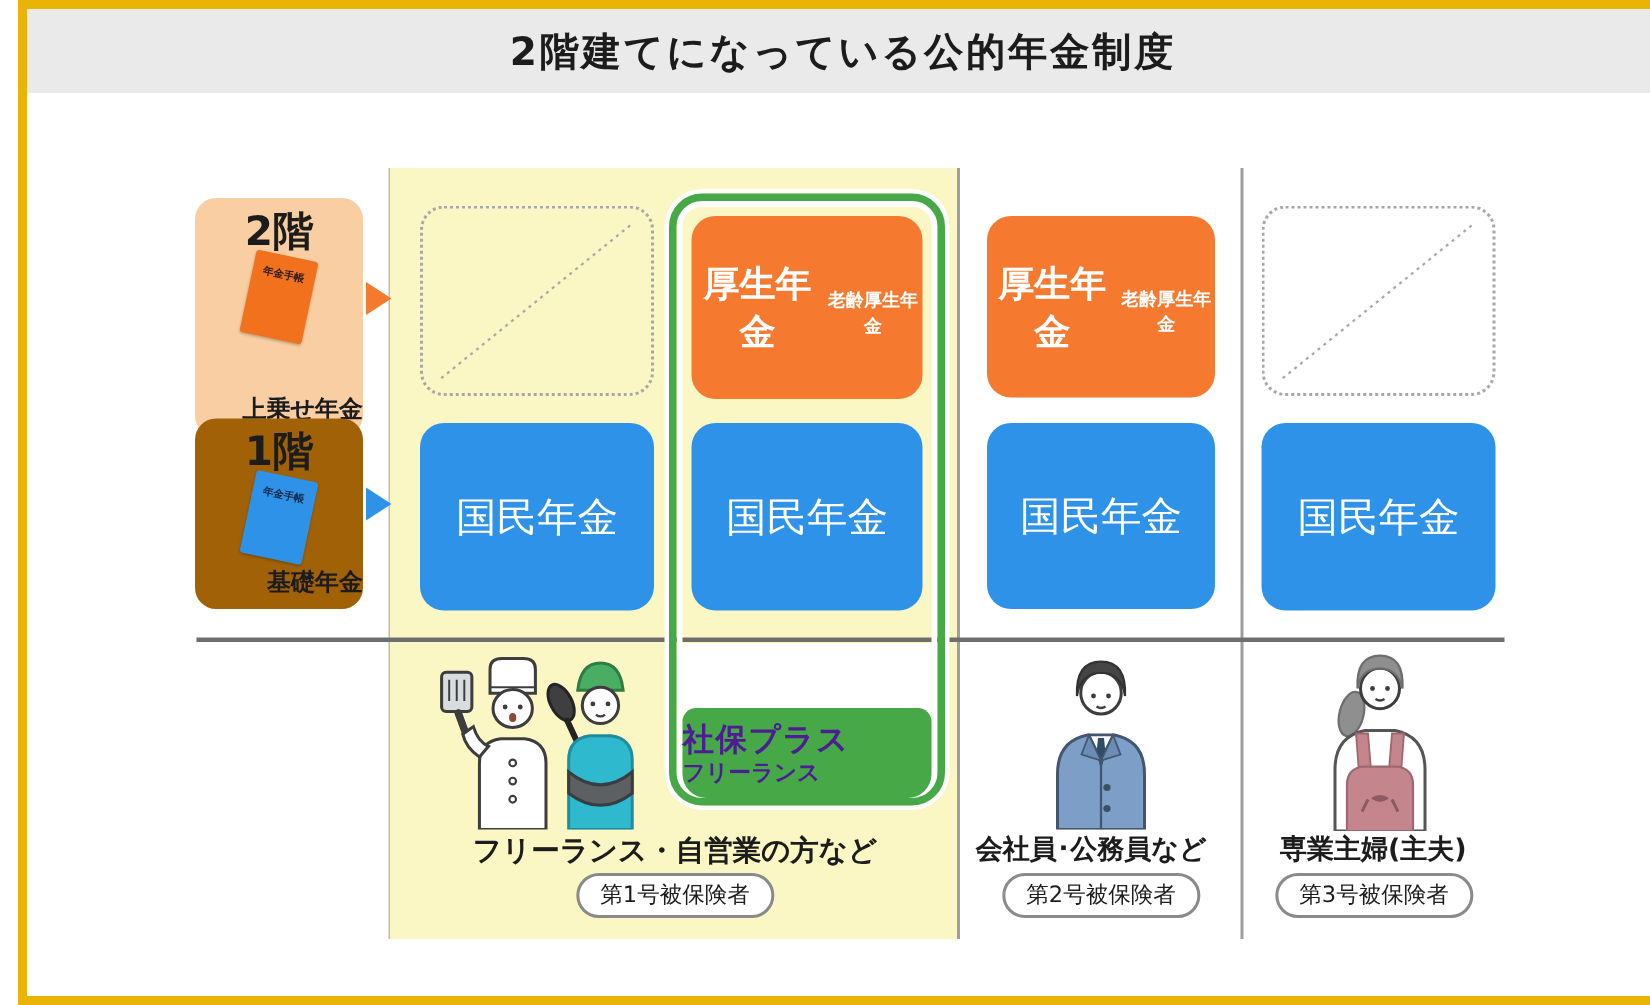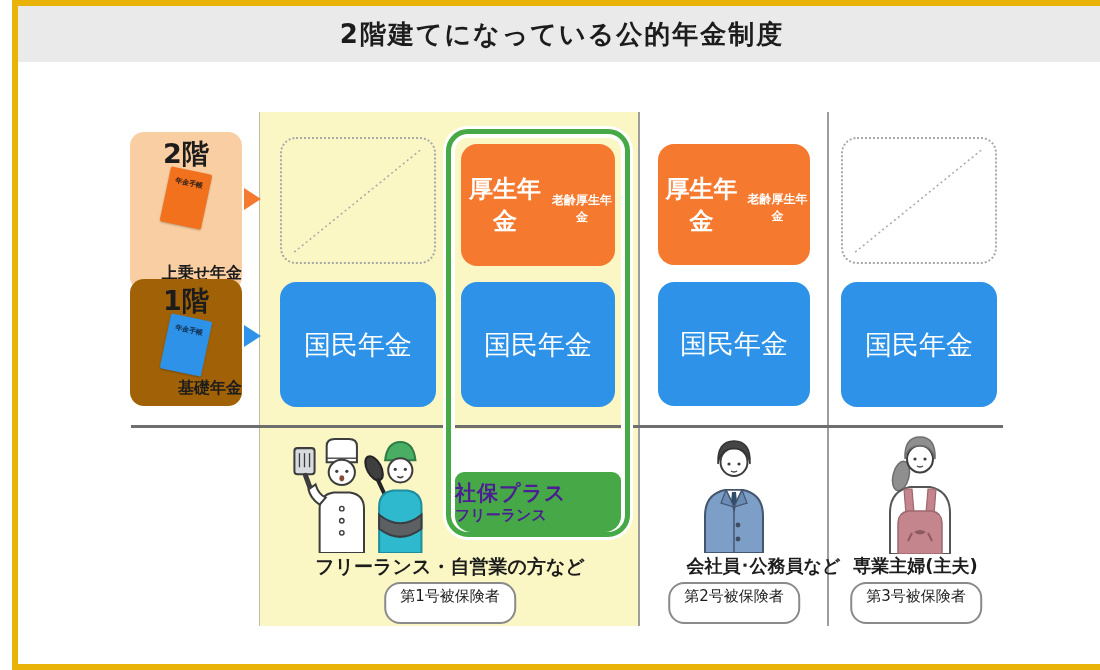--- a/index.html
+++ b/index.html
@@ -67,24 +67,24 @@
 
   
   .people { position:absolute; z-index:4; }
   .chefs { left:268px; top:428px; width:158px; height:119px; }
   .biz   { left:673px; top:426px; width:86px; height:121px; }
   .wife  { left:856px; top:422px; width:92px; height:126px; }
 
   
   .group-label { position:absolute; top:548px; text-align:center; font-weight:bold; font-size:19px; z-index:4; }
   .gl1 { left:242px; width:380px; }
-  .gl3 { left:621px; width:177px; font-size:18px;padding-left:36px; }
+  .gl3 { left:621px; width:177px; font-size:18px; }
   .gl4 { left:809px; width:177px; font-size:18px; }
   .pill { position:absolute; top:576px; transform:translateX(-50%); background:#fff; border:2px solid #8a8a8a;
-          border-radius:16px; padding:3px 14px 16px; font-size:15px; white-space:nowrap; z-index:4; }
+          border-radius:16px; padding:3px 14px 4px; font-size:15px; white-space:nowrap; z-index:4; }
   .p1 { left:432px; } .p3 { left:716px; } .p4 { left:898px; }
 </style>
 </head>
 <body>
 
 <div class="page">
 
   <div class="header">
     <h1>2階建てになっている公的年金制度</h1>
   </div>

